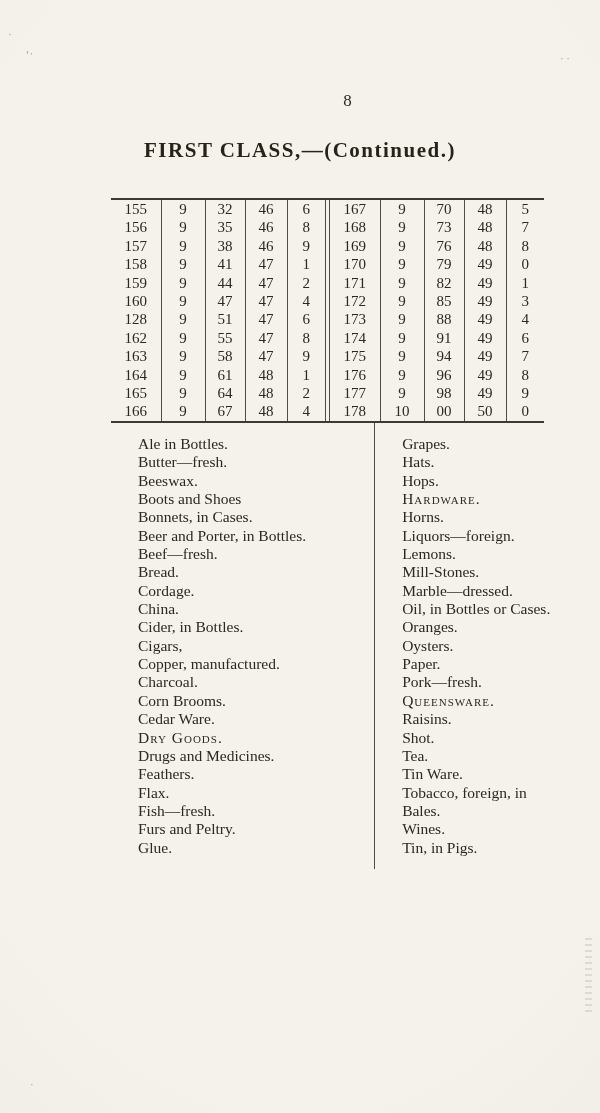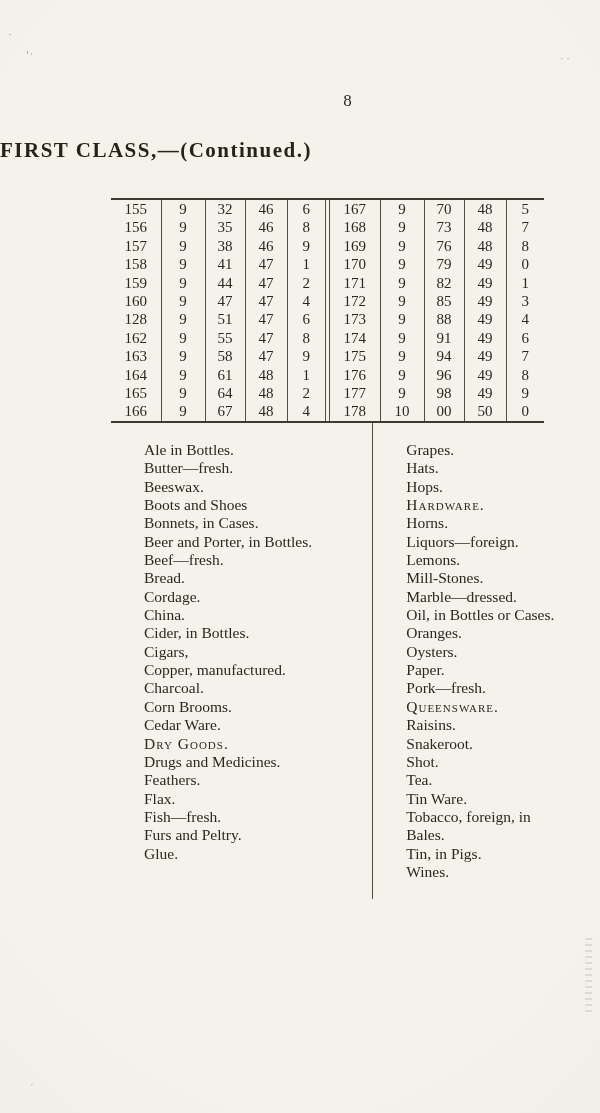--- a/index.html
+++ b/index.html
@@ -21,21 +21,21 @@
     text-align: center;
     text-indent: 96px;
     font-size: 17px;
     letter-spacing: 1px;
   }
 
   .title {
     position: absolute;
     top: 138px; left: 0; width: 100%;
     margin: 0;
-    text-align: left;
+    text-align: center;
     font-size: 21px;
     font-weight: bold;
     letter-spacing: 1.5px;
     color: #262419;
   }
 
   
   .rate-table {
     position: absolute;
     top: 198px; left: 111px;
@@ -71,21 +71,21 @@
   
   .goods {
     position: absolute;
     top: 423px; left: 126px;
     width: 452px;
     display: flex;
     align-items: stretch;
   }
   .goods-col {
     list-style: none;
-    margin: 18px; padding: 0;
+    margin: 12px; padding: 0;
     font-size: 15.5px;
     line-height: 18.35px;
     color: #2b2820;
   }
   .goods-col.left  { width: 228px; }
   .goods-col.right { padding-left: 15px; }
   .goods-divider {
     width: 1.2px;
     background: #514d42;
   }
@@ -341,23 +341,22 @@
         <li>Lemons.</li>
         <li>Mill-Stones.</li>
         <li>Marble—dressed.</li>
         <li>Oil, in Bottles or Cases.</li>
         <li>Oranges.</li>
         <li>Oysters.</li>
         <li>Paper.</li>
         <li>Pork—fresh.</li>
         <li class="sc">Queensware.</li>
         <li>Raisins.</li>
-        <li>Snakeroot.</li>
         <li>Shot.</li>
         <li>Tea.</li>
         <li>Tin Ware.</li>
         <li>Tobacco, foreign, in Bales.</li>
+        <li>Wines.</li>
         <li>Tin, in Pigs.</li>
-        <li>Wines.</li>
       </ul>
   </div>
 
 </div>
 
 </body></html>

